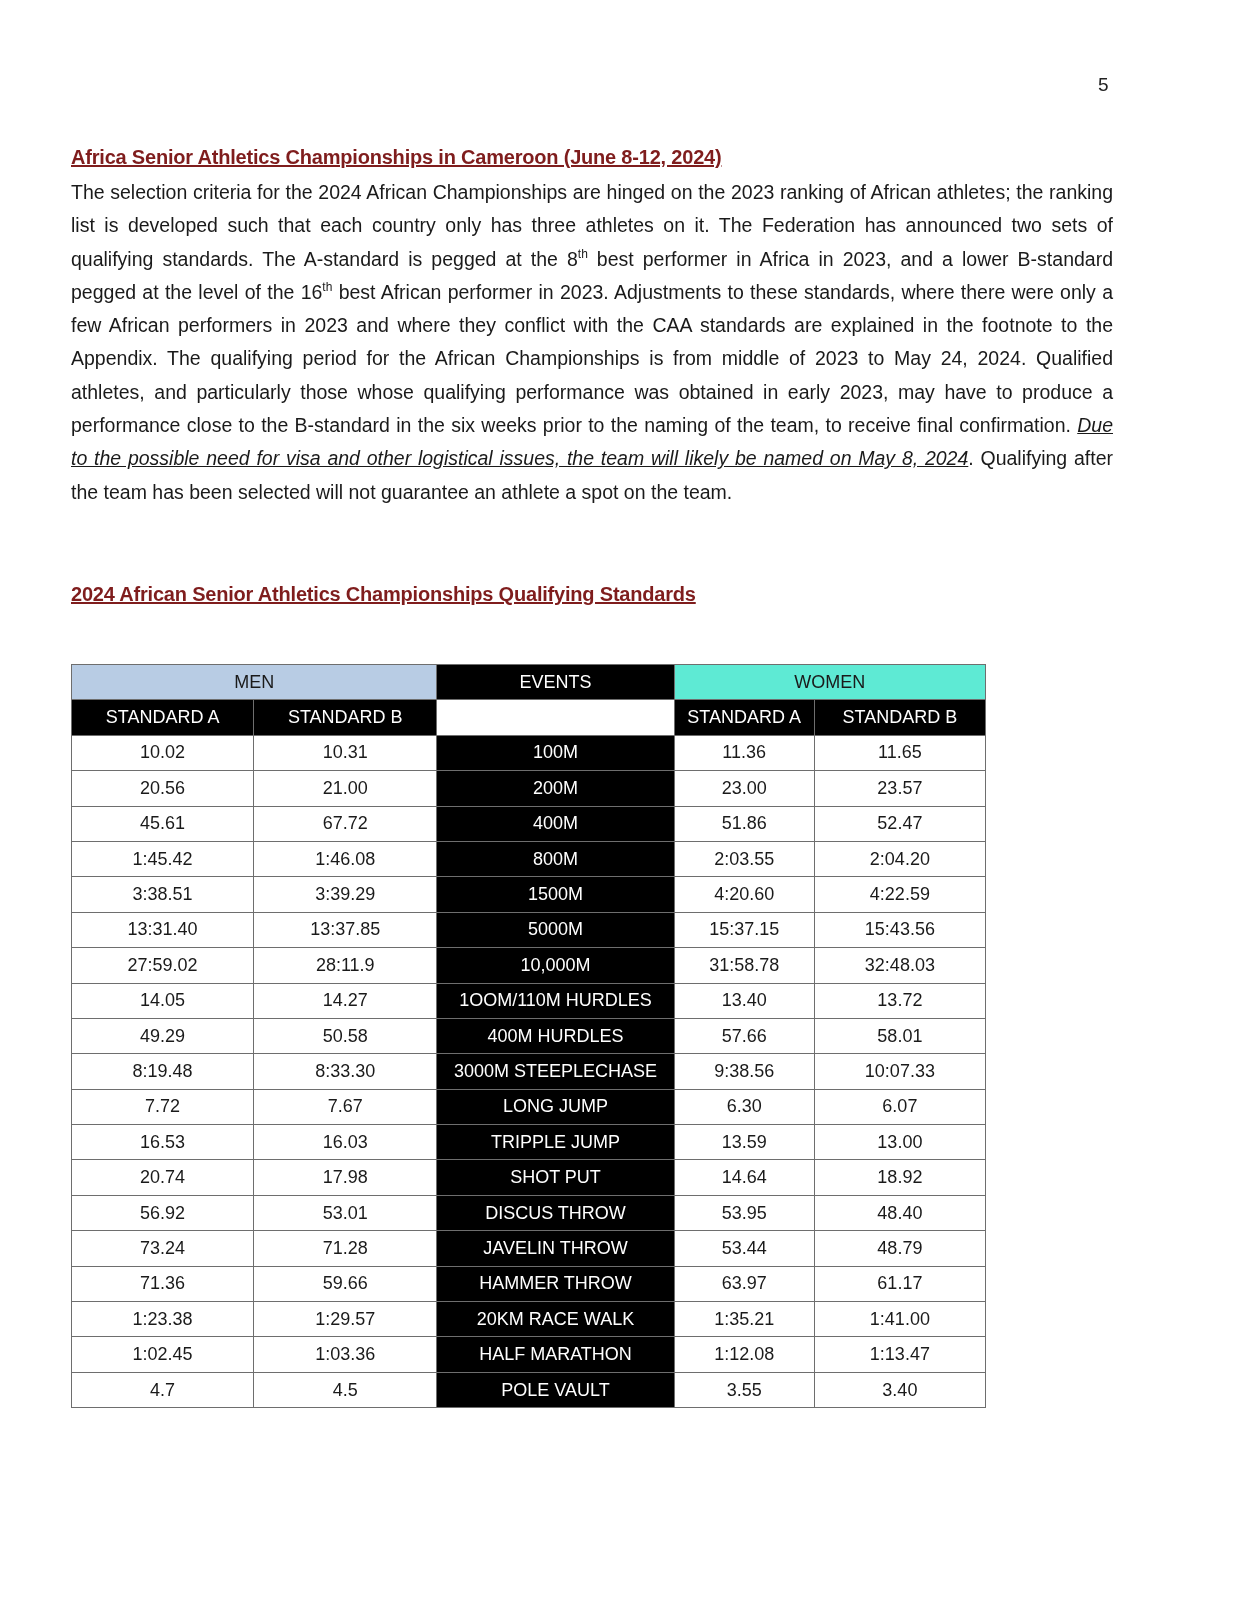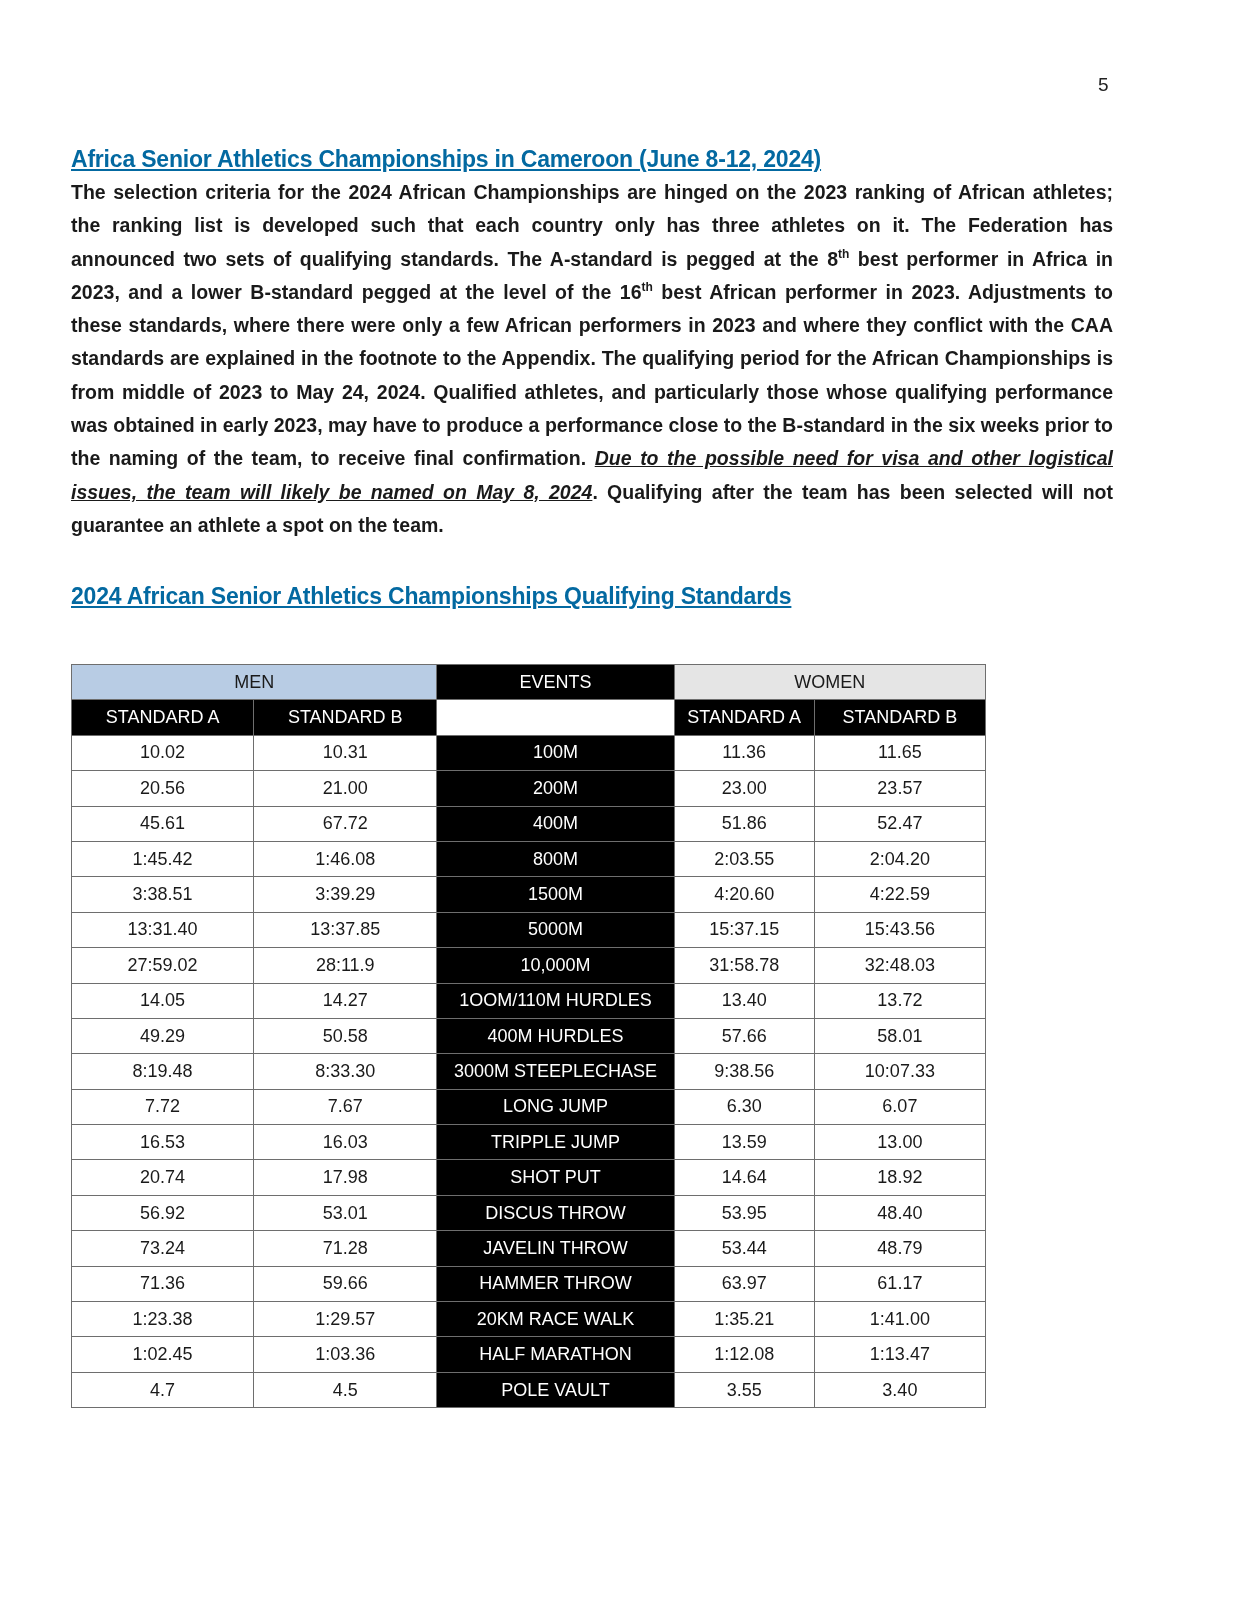--- a/index.html
+++ b/index.html
@@ -19,28 +19,27 @@
       position: absolute;
       top: 74px;
       left: 1098px;
       font-size: 19px;
       color: #222;
     }
     .section {
       position: absolute;
       left: 71px;
       width: 1042px;
-      font-weight: bold;
     }
     .heading {
       font-weight: bold;
       text-decoration: underline;
-      font-size: 23px;
+      font-size: 20px;
       letter-spacing: -0.2px;
-      color: #0369a1;
+      color: #7f1d1d;
     }
     .heading-1 { top: 146px; }
     .para {
       top: 176px;
       font-size: 19.5px;
       line-height: 33.3px;
       text-align: justify;
       color: #1a1a1a;
     }
     .para sup {
@@ -71,21 +70,21 @@
       height: 34.4px;
       color: #1a1a1a;
     }
     .col-ma { width: 182px; }
     .col-mb { width: 183px; }
     .col-ev { width: 237px; }
     .col-wa { width: 140px; }
     .col-wb { width: 171px; }
 
     th.men-group { background: #b8cce4; height: 36px; }
-    th.women-group { background: #e5e5e5; height: 36px; }
+    th.women-group { background: #5eead4; height: 36px; }
     th.events-group { background: #000000; color: #fff !important; height: 36px; }
     th.sub-black { background: #000; color: #fff !important; }
     th.sub-blank { background: #fff; }
     td.event-cell {
       background: #000;
       color: #fff !important;
       border-left: 1.5px solid #6e6e6e;
       border-right: 1.5px solid #6e6e6e;
       border-top: 1px solid #3a3a3a;
       border-bottom: 1px solid #3a3a3a;

